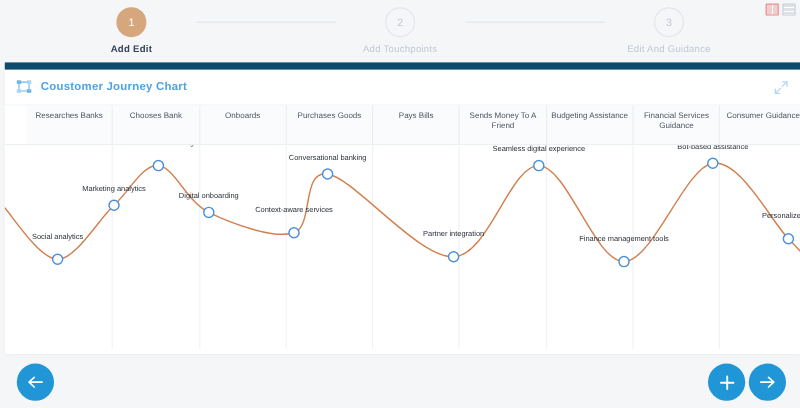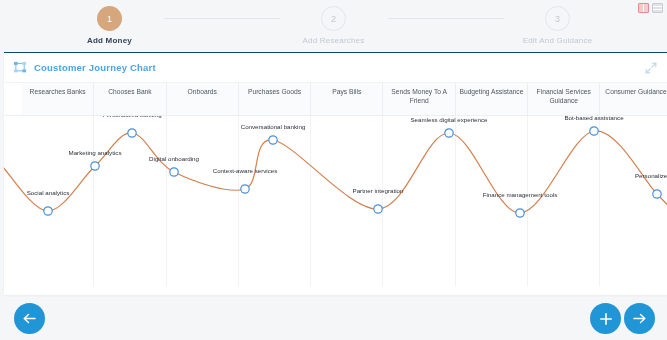--- a/index.html
+++ b/index.html
@@ -45,21 +45,21 @@
   .corner-ico.red { border: 1px solid #e58b8b; background:
       linear-gradient(90deg,#f3cccc 0 45%, #ffffff 45% 55%, #f3cccc 55% 100%); }
   .corner-ico.gray { border: 1px solid #c9ced6; background:
       repeating-linear-gradient(180deg,#dfe3e8 0 2px,#ffffff 2px 3px); }
 
   
   .card {
     position: absolute; left: 4px; top: 52px;
     width: 663px; height: 243px;
     background: #ffffff;
-    border-top: 1px solid #0c4a6e;
+    border-top: 6px solid #0c4a6e;
     box-shadow: 0 1px 2px rgba(0,0,0,.05);
   }
   .card-head {
     height: 30px; display: flex; align-items: center;
     padding: 0 10px 0 9px;
     border-bottom: 1px solid #f1f3f5;
   }
   .flow-icon { width: 15px; height: 13px; margin-right: 6px; flex: 0 0 auto; }
   .card-title {
     font-size: 9.5px; font-weight: bold; color: #4fa3e3; letter-spacing: .2px;
@@ -120,30 +120,30 @@
 <body>
 
 <div class="stepper">
 
   <div class="step-wrap">
 
     <div class="step">
       <div class="step-circle active">
         <span>1</span>
       </div>
-      <div class="step-label active">Add Money</div>
+      <div class="step-label active">Add Edit</div>
     </div>
 
     <div class="step-conn"></div>
 
     <div class="step">
       <div class="step-circle idle">
         <span>2</span>
       </div>
-      <div class="step-label idle">Add Researches</div>
+      <div class="step-label idle">Add Touchpoints</div>
     </div>
 
     <div class="step-conn"></div>
 
     <div class="step">
       <div class="step-circle idle">
         <span>3</span>
       </div>
       <div class="step-label idle">Edit And Guidance</div>
     </div>

